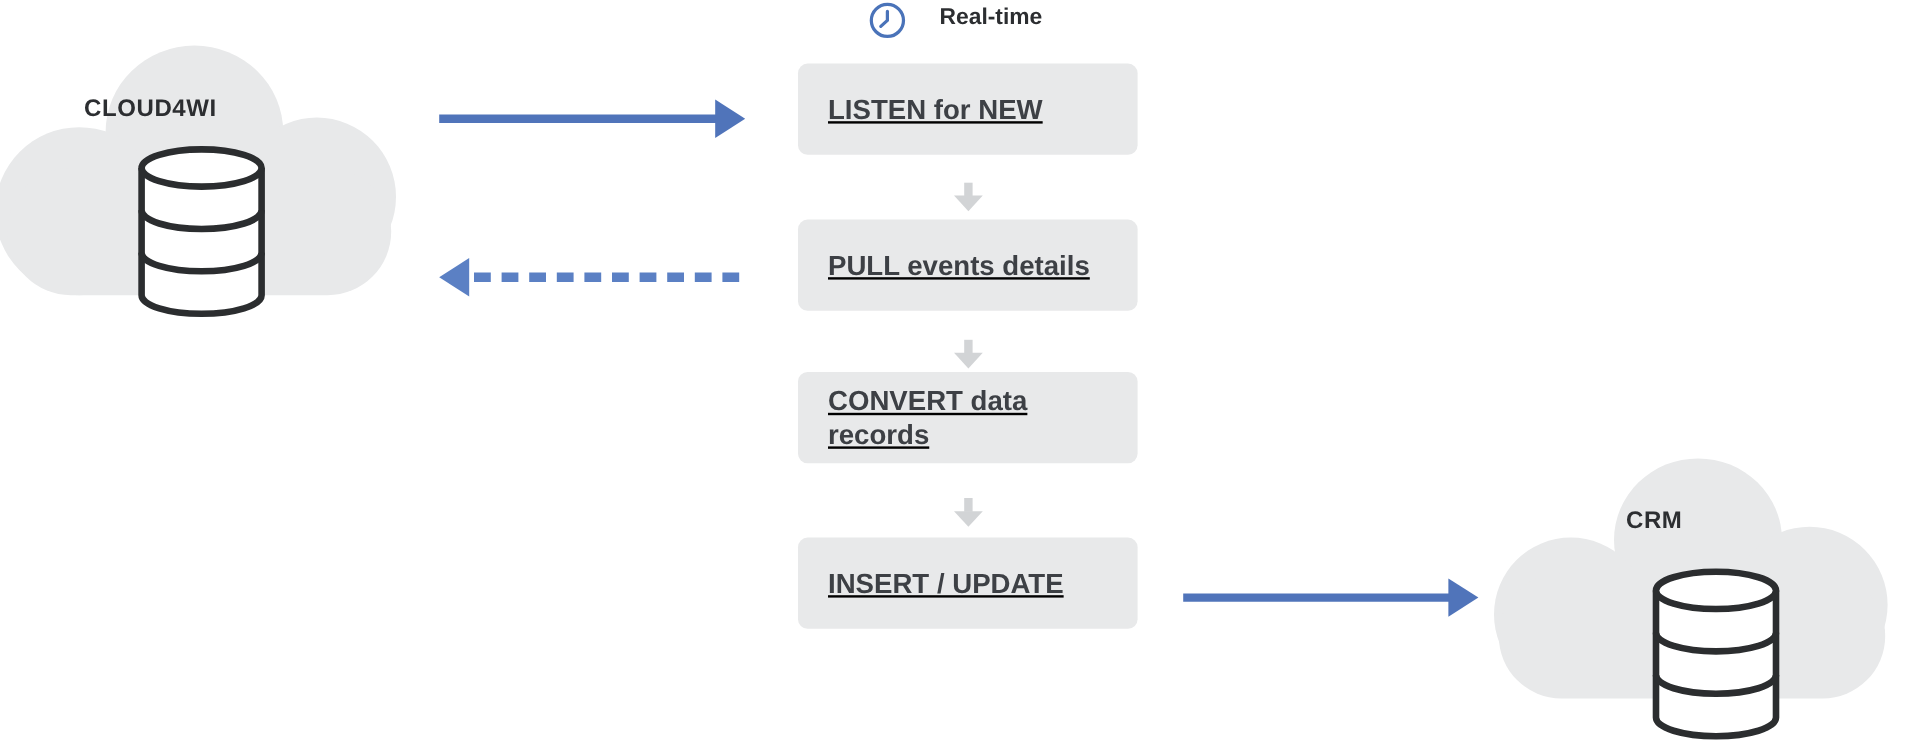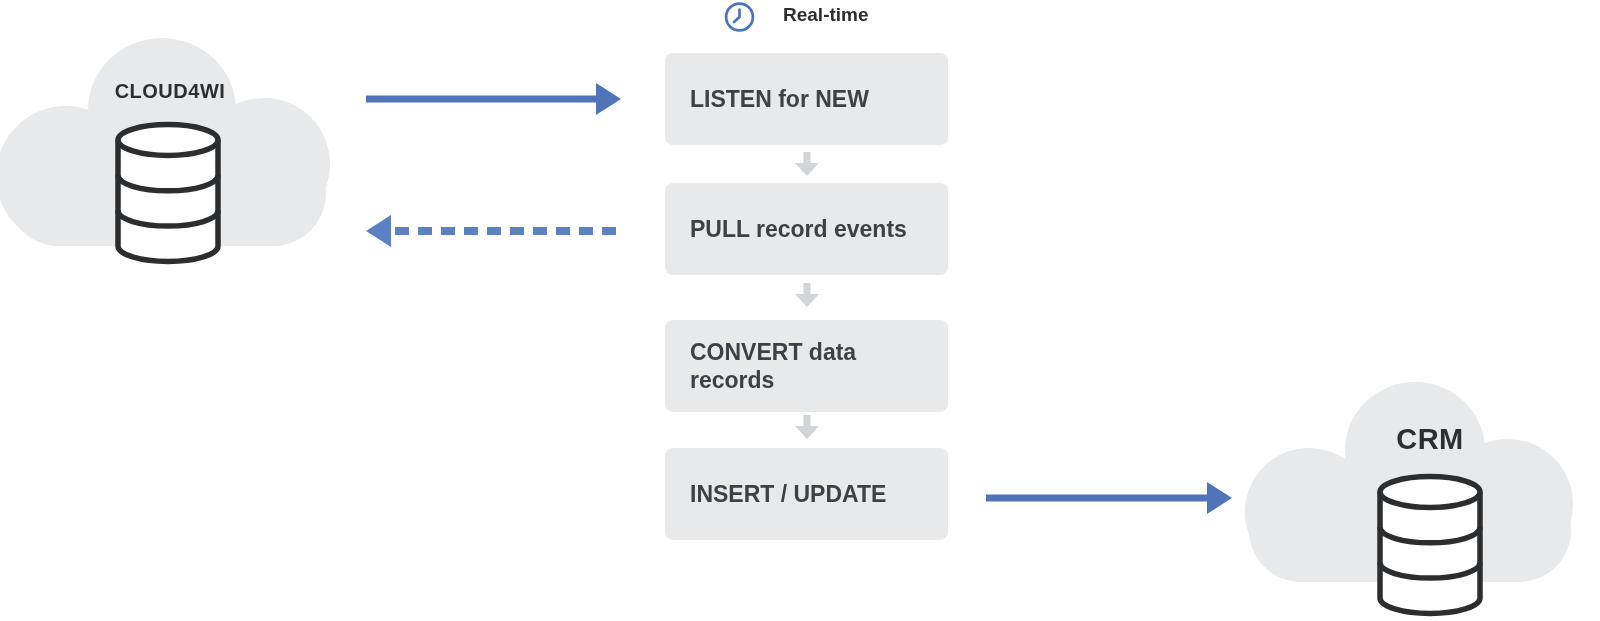--- a/index.html
+++ b/index.html
@@ -19,48 +19,48 @@
     position:relative;width:1600px;height:621px;background:var(--background);
     overflow:hidden;font-family:"Liberation Sans","DejaVu Sans",sans-serif;
   }
   .abs{position:absolute;}
 
   
   .cloud-shape path, .cloud-shape circle, .cloud-shape ellipse, .cloud-shape rect{fill:var(--cloud-fill);}
   .db-body{fill:#ffffff;stroke:var(--database-stroke);stroke-width:5.5;stroke-linejoin:round;}
   .db-arc{fill:none;stroke:var(--database-stroke);stroke-width:5.5;}
   .system-label{
-    position:absolute;text-align:center;font-weight:bold;color:var(--label-text);
+    position:absolute;font-weight:bold;color:var(--label-text);
     letter-spacing:0.5px;white-space:nowrap;
   }
   #source-label{left:70px;top:80px;width:200px;font-size:20px;}
-  #target-label{left:1355px;top:423px;width:150px;font-size:29px;}
+  #target-label{left:1355px;top:423px;width:150px;font-size:20px;}
 
   
   #realtime-label{
     position:absolute;left:783px;top:4px;font-size:19px;font-weight:bold;
     color:var(--label-text);white-space:nowrap;
   }
   .clock-circle{fill:none;stroke:var(--clock-blue);stroke-width:2.7;}
   .clock-hands{fill:none;stroke:var(--clock-blue);stroke-width:2.7;stroke-linecap:round;stroke-linejoin:round;}
 
   
   .step-box{
-    position:absolute;left:665px;width:283px;height:92px;box-sizing:border-box;
+    position:absolute;left:665px;width:283px;height:76px;box-sizing:border-box;
     background:var(--box-fill);border-radius:8px;
     display:flex;flex-direction:column;justify-content:center;
-    padding-left:25px;padding-right:6px;
+    padding-left:25px;padding-right:6px;text-decoration:underline;
   }
   .step-line{
     display:block;font-size:23px;line-height:28px;font-weight:bold;
     color:var(--box-text);white-space:nowrap;
   }
   #step-box-0{top:53px;}
   #step-box-1{top:183px;}
-  #step-box-2{top:320px;}
+  #step-box-2{top:310px;}
   #step-box-3{top:448px;}
 
   
   .step-arrow{position:absolute;left:793px;width:28px;height:25px;}
   .step-arrow .shaft{fill:var(--step-arrow-gray);}
   .step-arrow .head{fill:var(--step-arrow-gray);}
   #step-arrow-0{top:152px;}
   #step-arrow-1{top:283px;}
   #step-arrow-2{top:415px;}
 
@@ -97,21 +97,21 @@
 
   <div id="step-box-0" class="step-box">
     <span class="step-line">LISTEN for NEW</span>
   </div>
   <svg id="step-arrow-0" class="step-arrow" viewBox="0 0 28 25" aria-hidden="true">
     <rect class="shaft" x="10.5" y="0" width="7" height="11.5"></rect>
     <polygon class="head" points="2,11 26,11 14,24"></polygon>
   </svg>
 
   <div id="step-box-1" class="step-box">
-    <span class="step-line">PULL record events</span>
+    <span class="step-line">PULL events details</span>
   </div>
   <svg id="step-arrow-1" class="step-arrow" viewBox="0 0 28 25" aria-hidden="true">
     <rect class="shaft" x="10.5" y="0" width="7" height="11.5"></rect>
     <polygon class="head" points="2,11 26,11 14,24"></polygon>
   </svg>
 
   <div id="step-box-2" class="step-box">
     <span class="step-line">CONVERT data</span>
     <span class="step-line">records</span>
   </div>

